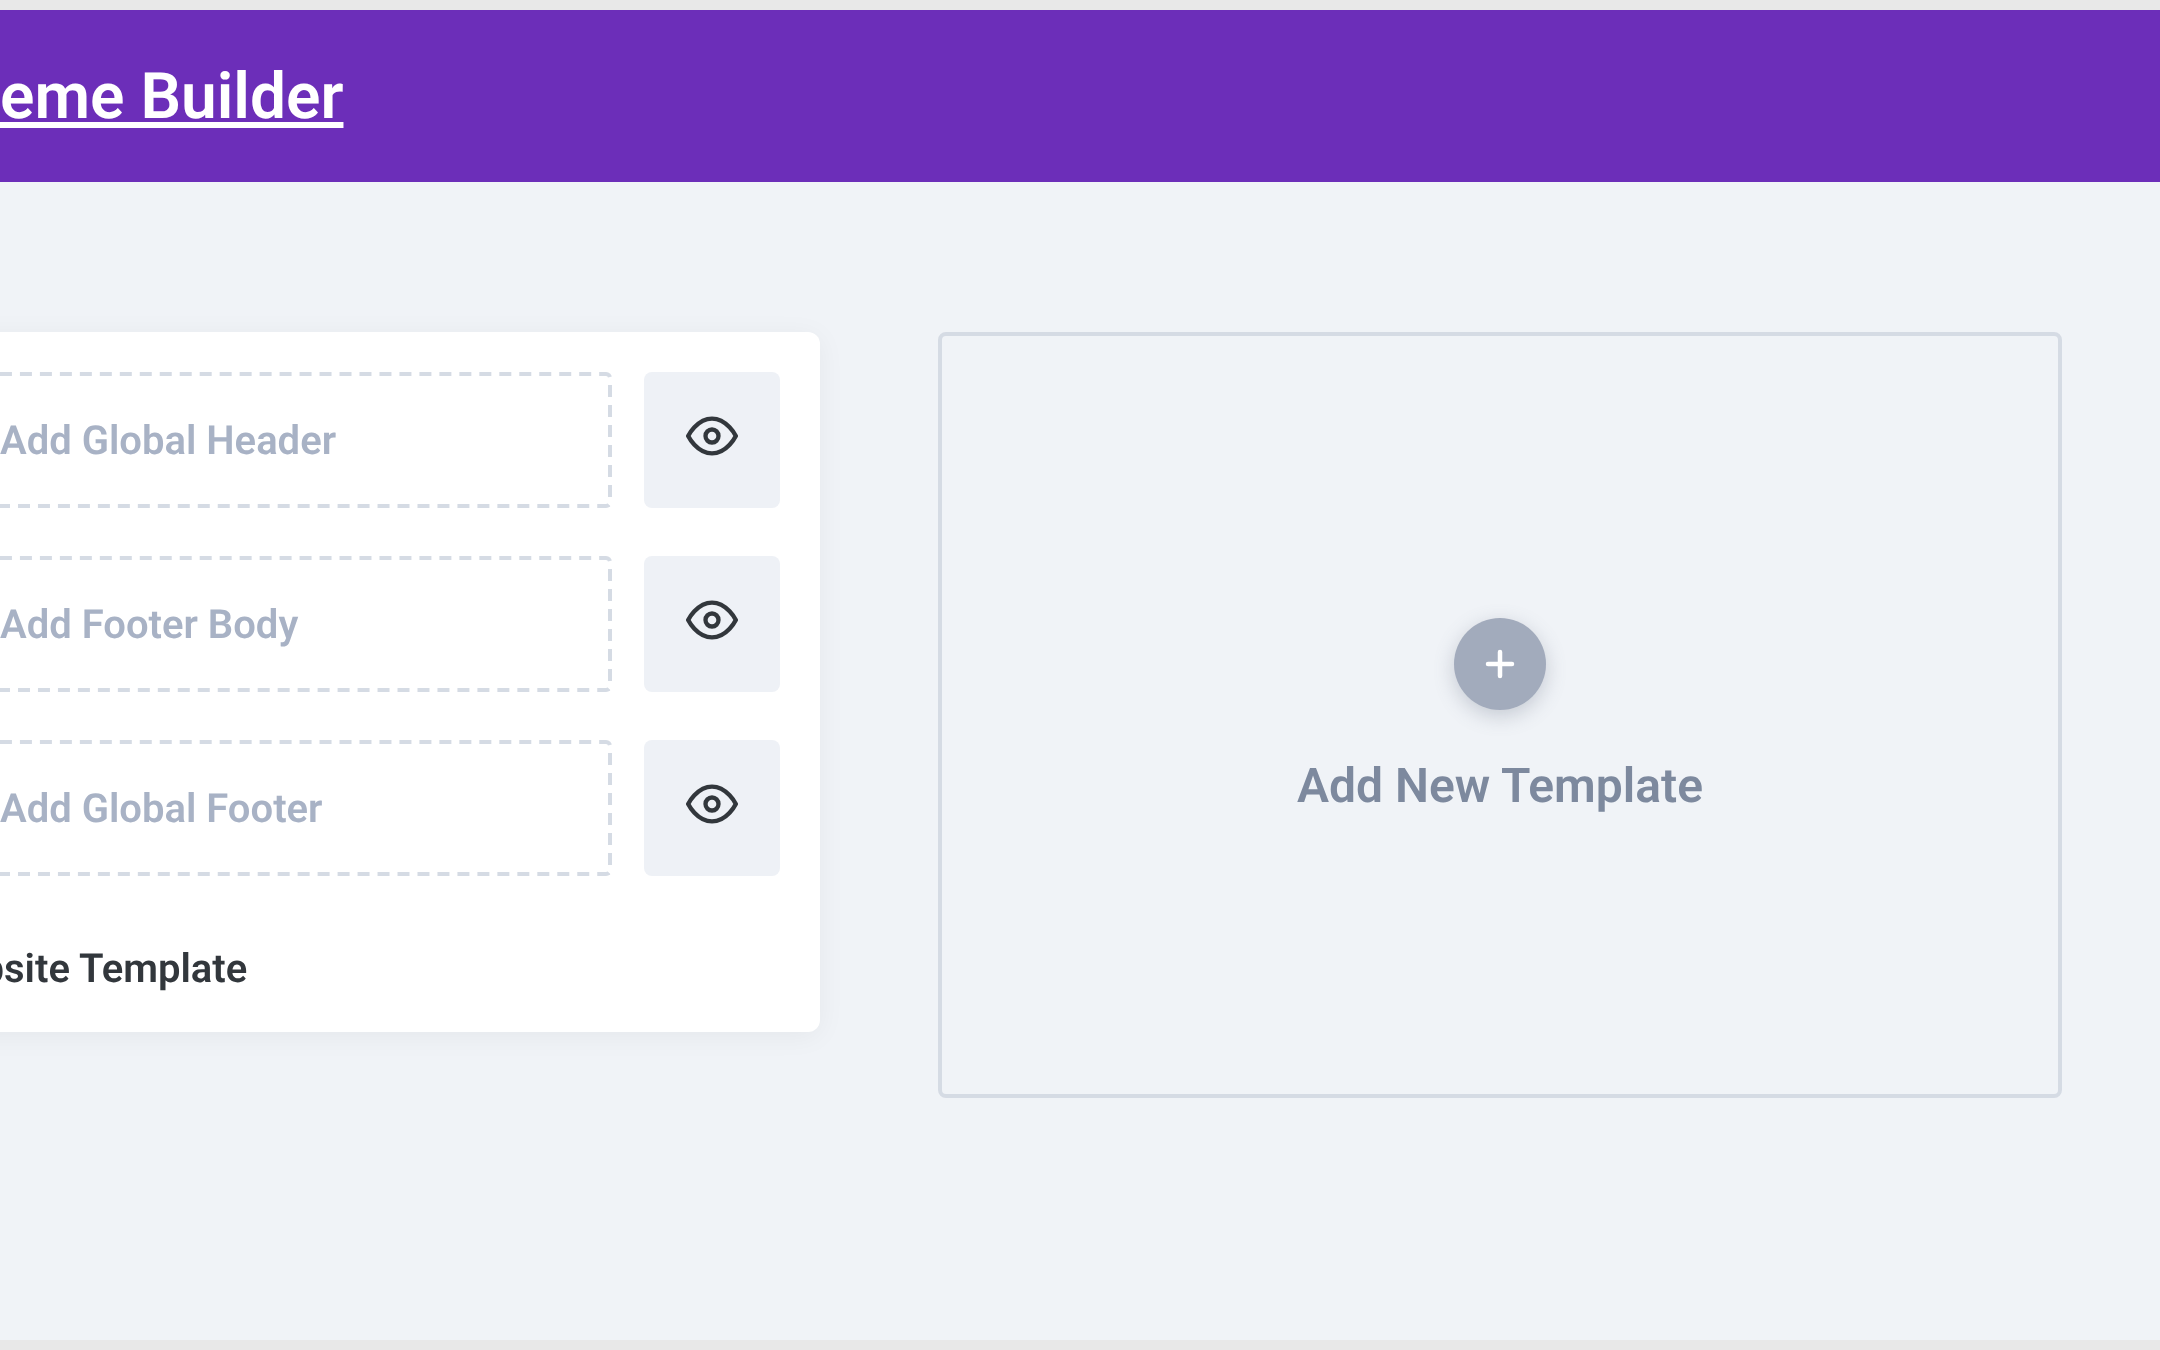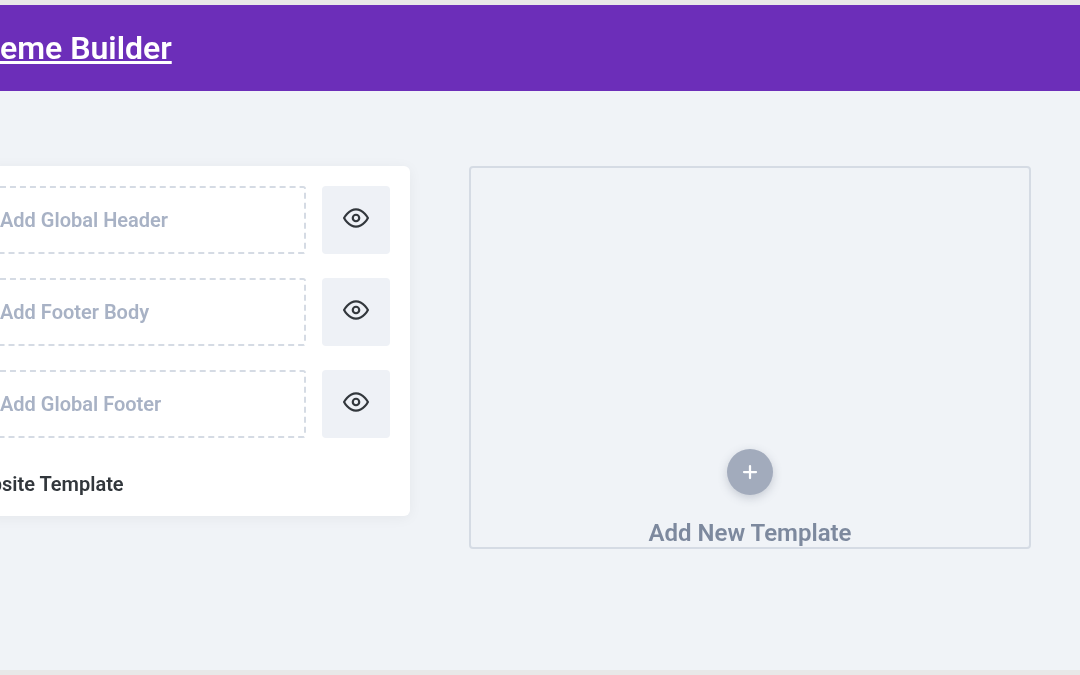--- a/index.html
+++ b/index.html
@@ -93,21 +93,21 @@
     padding-left: 0;
   }
   .add-template-card {
     border: 2px solid #d5dbe4;
     border-radius: 4px;
     width: 562px;
     height: 383px;
     display: flex;
     flex-direction: column;
     align-items: center;
-    justify-content: flex-end;
+    justify-content: center;
     cursor: pointer;
   }
   .plus-circle {
     width: 46px;
     height: 46px;
     background: #a2abbc;
     border-radius: 50%;
     display: flex;
     align-items: center;
     justify-content: center;

